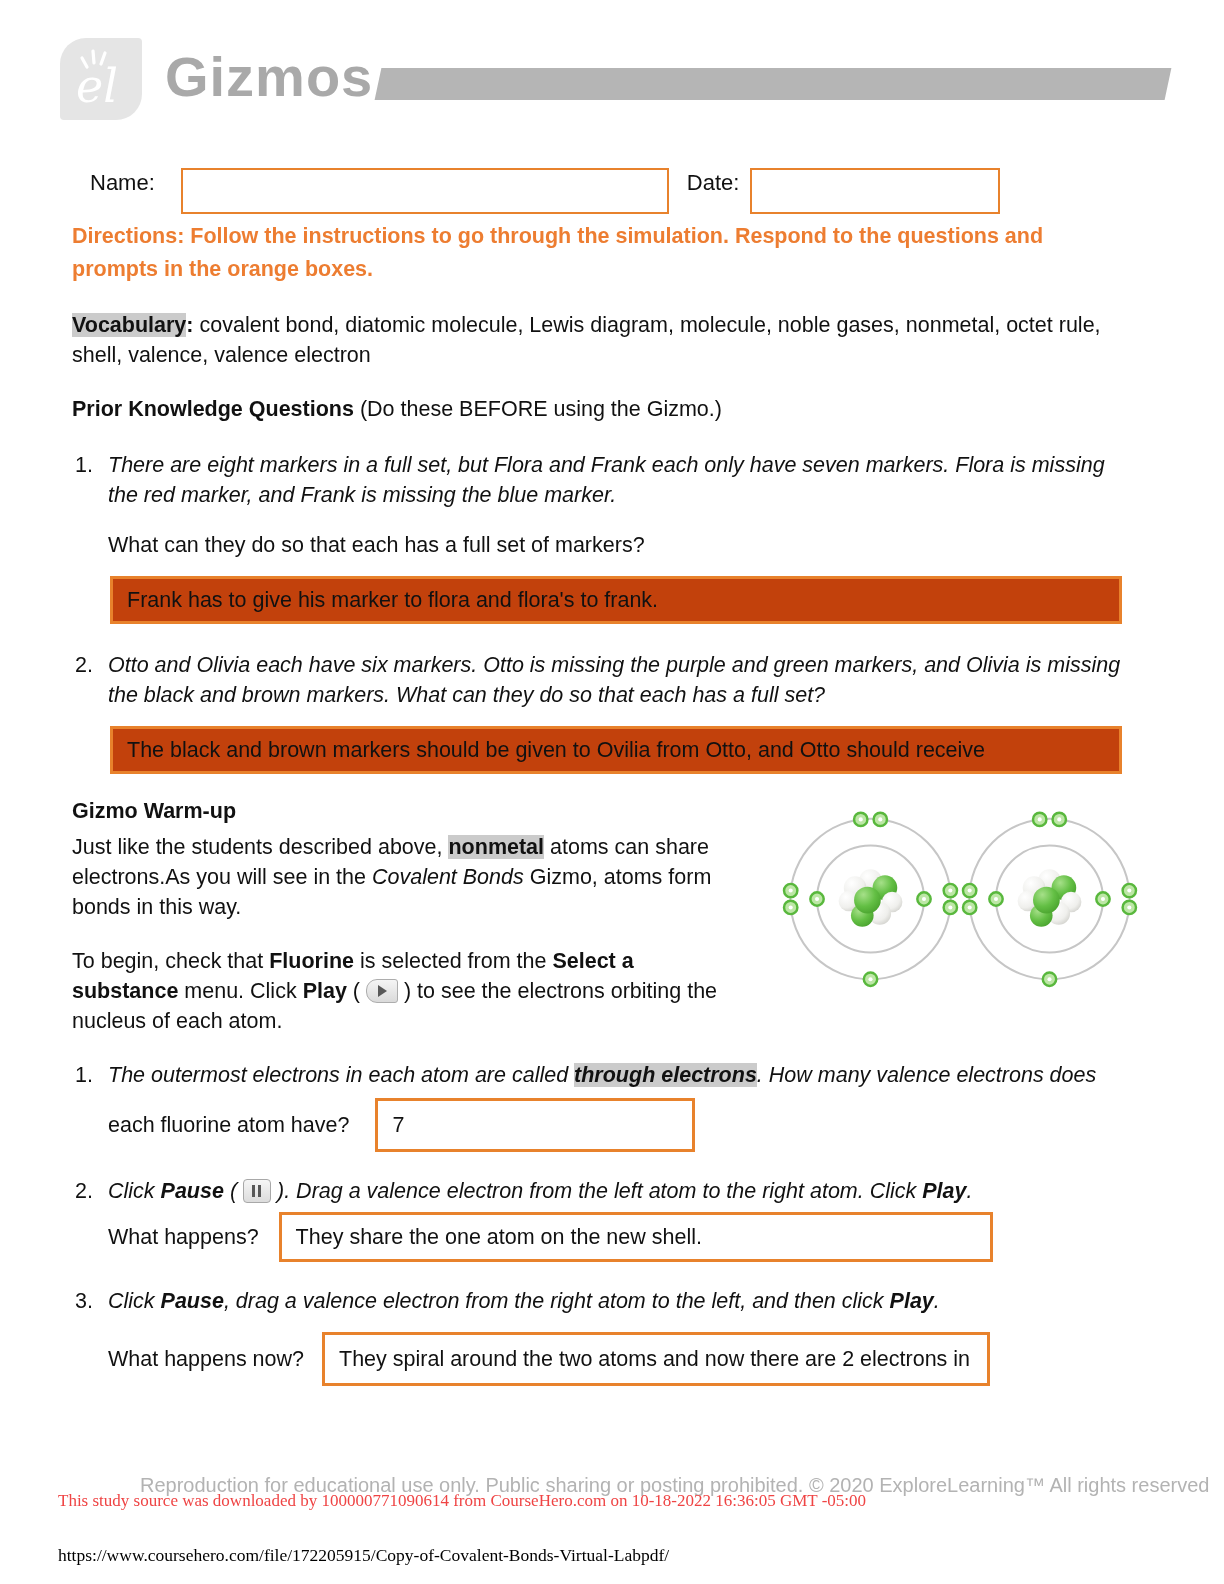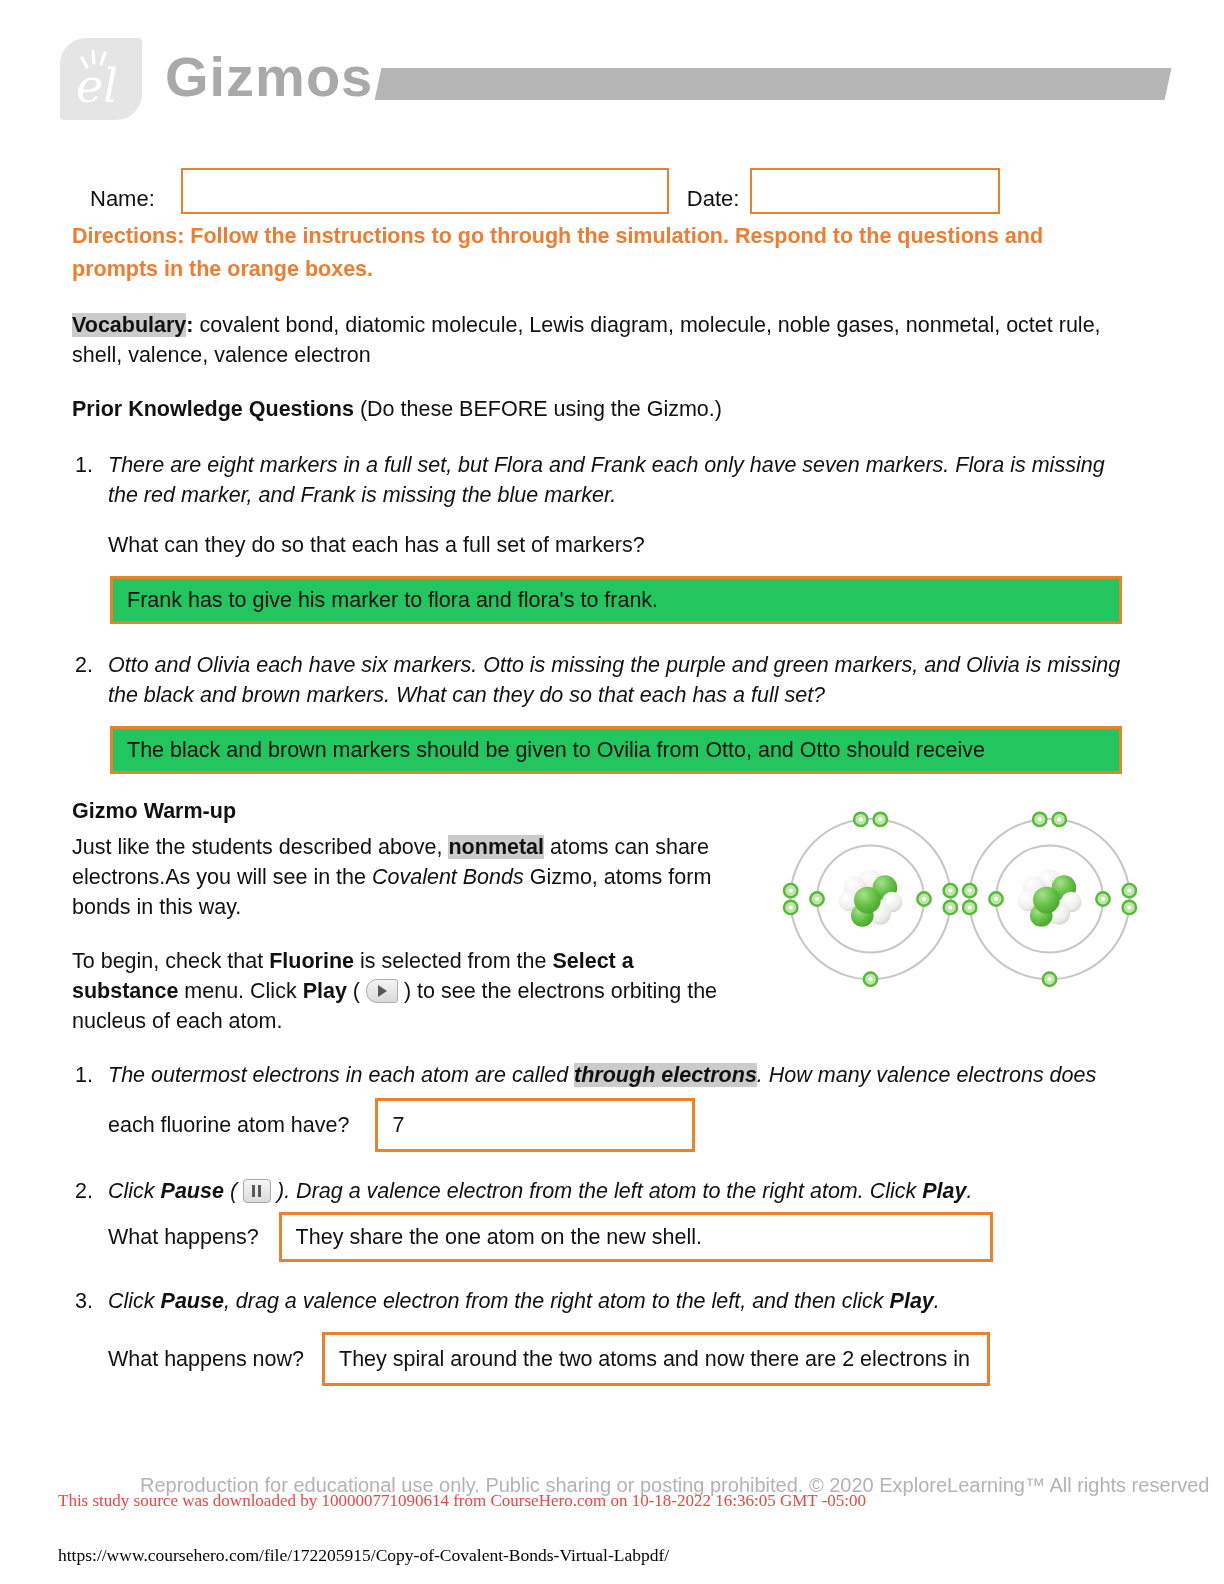--- a/index.html
+++ b/index.html
@@ -9,21 +9,21 @@
   
   .header{position:relative;margin:38px 0 0 60px;height:82px;}
   .logo-box{position:absolute;left:0;top:0;width:82px;height:82px;background:#e5e5e5;
             border-radius:26px 4px 26px 4px;}
   .brand{position:absolute;left:105px;top:-6px;font-size:56px;line-height:90px;font-weight:600;
          color:#a9a9a9;letter-spacing:1px;}
   .brand-bar{position:absolute;left:318px;top:30px;width:790px;height:32px;background:#b5b5b5;
              transform:skewX(-12deg);}
 
   
-  .name-row{display:flex;align-items:flex-end;margin:48px 0 0 90px;height:46px;}
+  .name-row{display:flex;align-items:flex-start;margin:48px 0 0 90px;height:46px;}
   .field-label{font-size:22px;}
   .field-box{border:2px solid #e8822c;height:42px;background:#fff;}
   .name-box{width:484px;margin-left:26px;}
   .date-box{width:246px;margin-left:11px;}
   .date-label{margin-left:18px;}
 
   
   .title{margin-top:26px;text-align:center;font-size:27px;line-height:34px;font-weight:bold;
          color:#1155cc;text-decoration:underline;}
   .directions{margin:6px 72px 0 72px;max-width:1060px;color:#ed7d31;font-weight:bold;
@@ -32,21 +32,21 @@
   .prior{margin:24px 72px 0 72px;}
   .b{font-weight:bold;}
   .i{font-style:italic;}
   .hl{background:#cbcbcb;}
 
   
   .q-row{display:flex;margin:26px 72px 0 75px;}
   .q-num{width:33px;flex:0 0 33px;}
   .q-text{max-width:1015px;font-style:italic;}
   .followup{margin:20px 0 0 108px;}
-  .answer-box{border:3px solid #e8822c;background:#22c55e;margin:16px 0 0 110px;width:992px;
+  .answer-box{border:3px solid #e8822c;background:#c2410c;margin:16px 0 0 110px;width:992px;
               height:42px;line-height:42px;padding-left:14px;}
 
   
   .warmup{margin:22px 72px 0 72px;}
   .atoms-float{float:right;width:372px;margin:6px 0 4px 14px;}
   .wu-heading{font-weight:bold;}
   .wu-para{margin-top:6px;max-width:672px;}
   .wu-para2{margin-top:24px;max-width:672px;}
   .clear{clear:both;}
 

